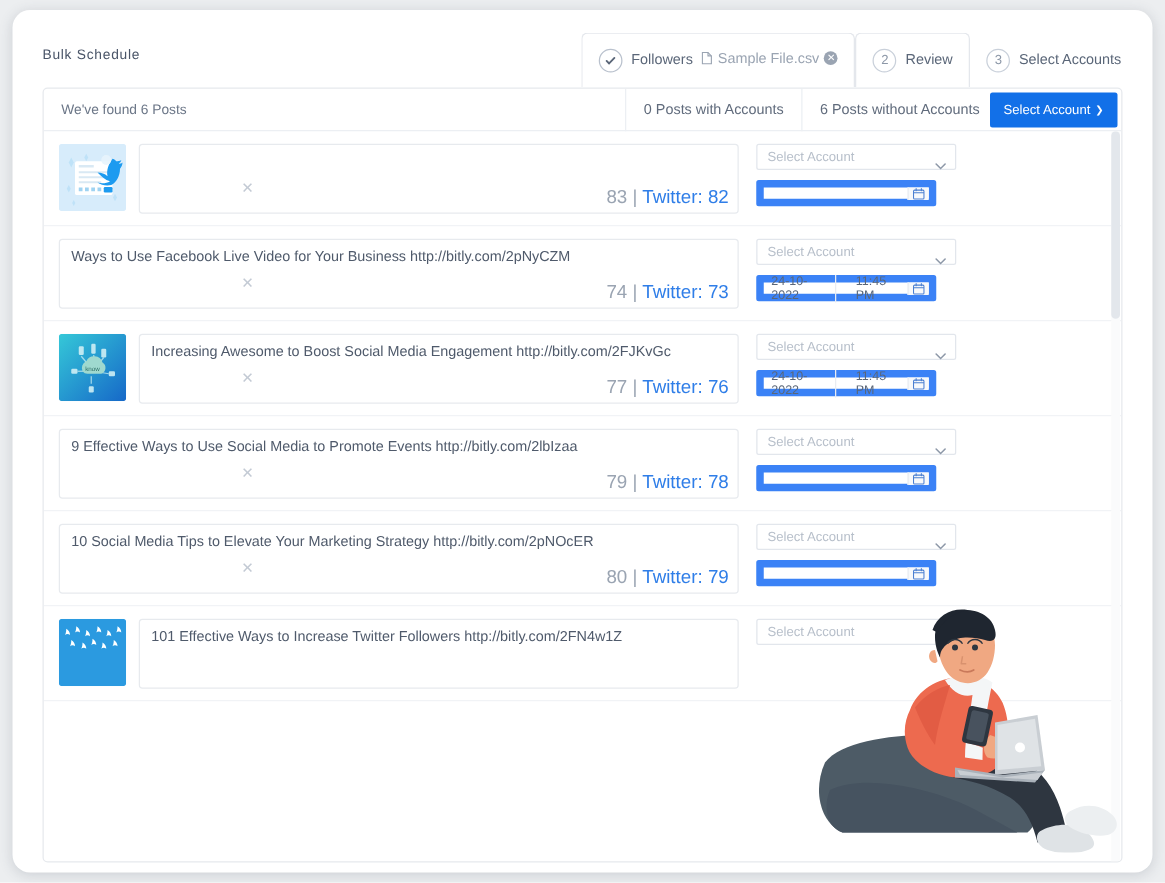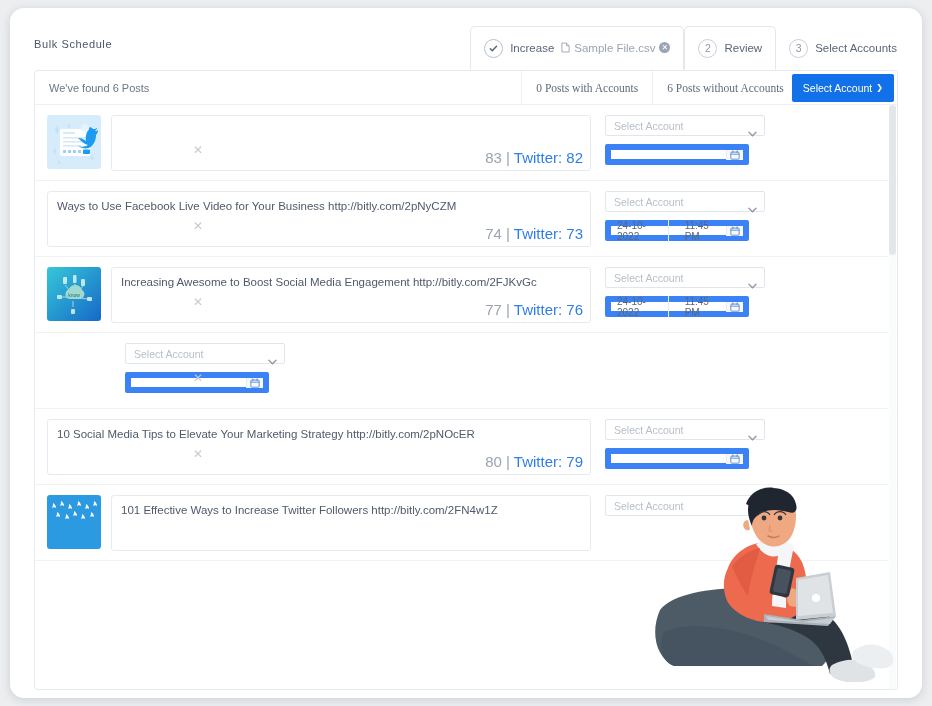--- a/index.html
+++ b/index.html
@@ -127,21 +127,20 @@
     height: 34px;
   }
   .count-btn {
     display: flex; align-items: center;
     padding: 1px 14px;
     font-size: 11.5px;
     color: #606b7c;
     border-left: 1px solid #eceff3;
     white-space: nowrap;
     cursor: pointer;
-    font-family: Liberation Serif, serif;
   }
   .select-account-btn {
     display: flex; align-items: center; gap: 4px;
     background: #1270e8;
     color: #fff;
     font-size: 10.5px;
     padding: 0 11px;
     margin: 3px 3px 3px 0;
     border-radius: 2px;
     cursor: pointer;
@@ -287,21 +286,21 @@
     <div class="page-title">Bulk Schedule</div>
 
     <div class="steps">
 
       <div class="step upload">
         <span class="check-circle">
           <svg width="11" height="11" viewBox="0 0 12 12" fill="none" stroke="#5a6678" stroke-width="1.6" stroke-linecap="round" stroke-linejoin="round">
               <path d="M2.5 6.3 L4.7 8.5 L9.3 3.6"></path>
             </svg>
         </span>
-        <span class="step-label-strong">Increase</span>
+        <span class="step-label-strong">Followers</span>
         <span class="file-chip">
           <span>
             <svg width="9" height="11" viewBox="0 0 10 12" fill="none" stroke="#9aa4b2" stroke-width="1">
               <path d="M1 1 h5 l3 3 v7 h-8 z"></path>
                 <path d="M6 1 v3 h3"></path>
             </svg>
           </span>
           <span>Sample File.csv</span>
           <span class="x-badge">✕</span>
         </span>
@@ -489,20 +488,28 @@
                 <path d="M3.5 1 v2M8.5 1 v2" stroke-linecap="round"></path>
               </svg>
             </span>
           </div>
           <span class="row-x" style="left:158px; top:38px;">✕</span>
         </div>
       </div>
 
       <div class="row">
         <div class="thumb placeholder"></div>
+        <div class="composer" style="width:544px; margin-left:-64px;">
+          <div class="composer-text">9 Effective Ways to Use Social Media to Promote Events http://bitly.com/2lbIzaa</div>
+          <div class="composer-counts">
+            <span>79</span>
+            <span> | </span>
+            <span class="tw">Twitter: 78</span>
+          </div>
+        </div>
         <div class="row-ctrl">
           <div class="sel">
             <span class="sel-text">Select Account</span>
             <span class="chev">
               <svg width="9" height="6" viewBox="0 0 10 6" fill="none" stroke="#8d98a8" stroke-width="1.4" stroke-linecap="round">
                   <path d="M1 1 L5 5 L9 1"></path>
                 </svg>
             </span>
           </div>
           <div class="dt">

